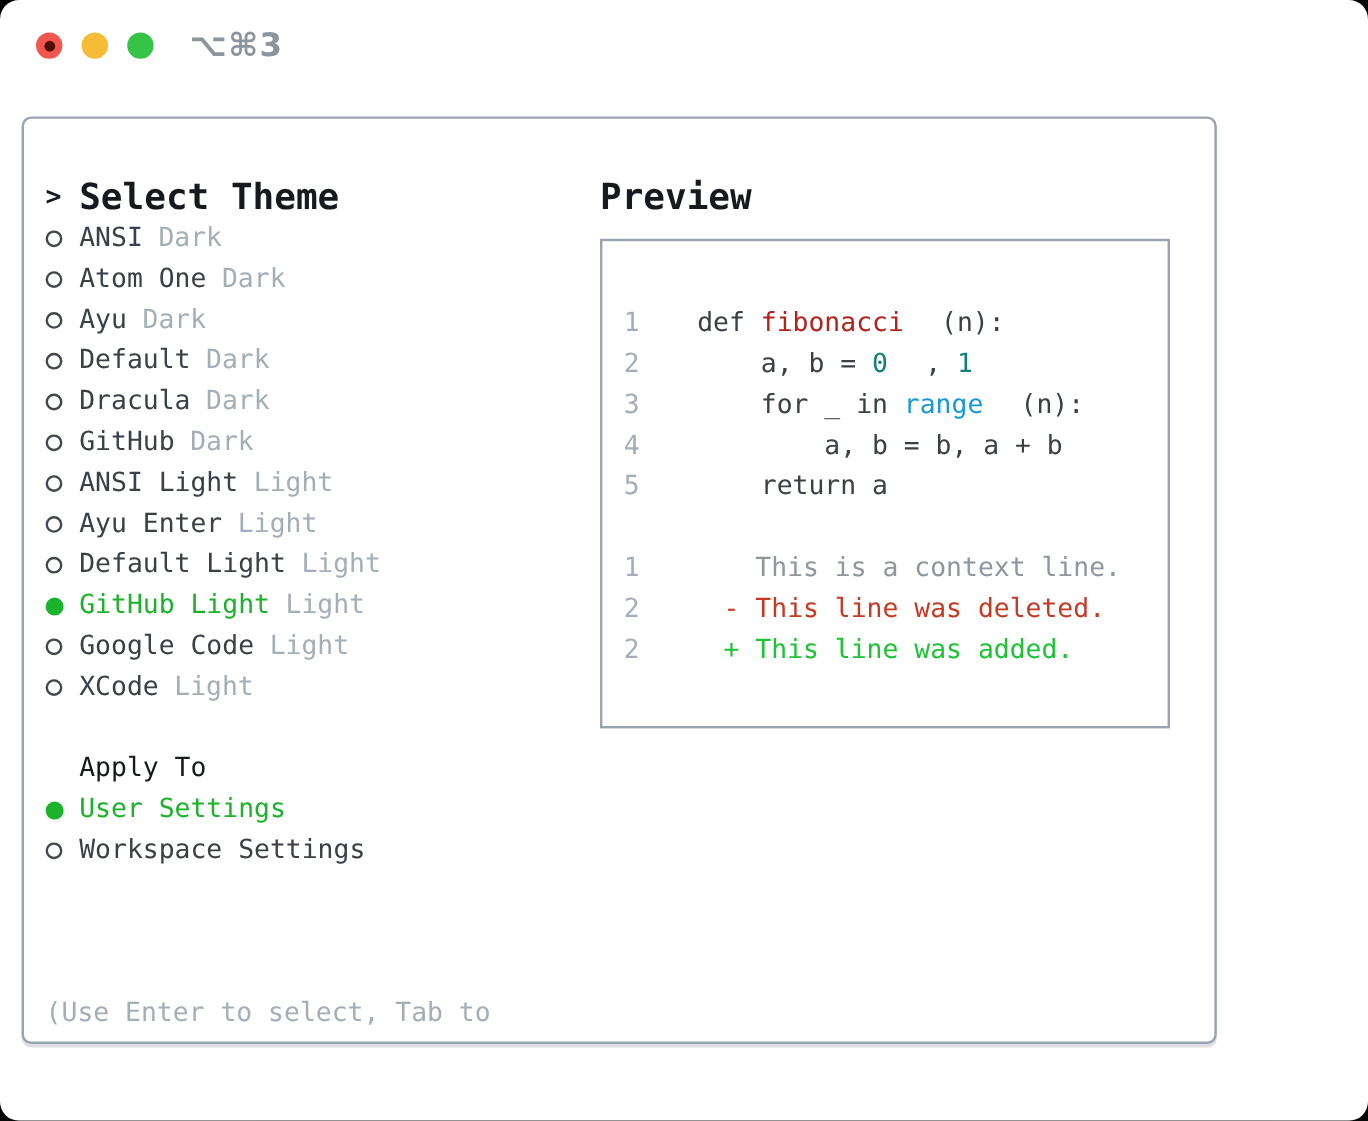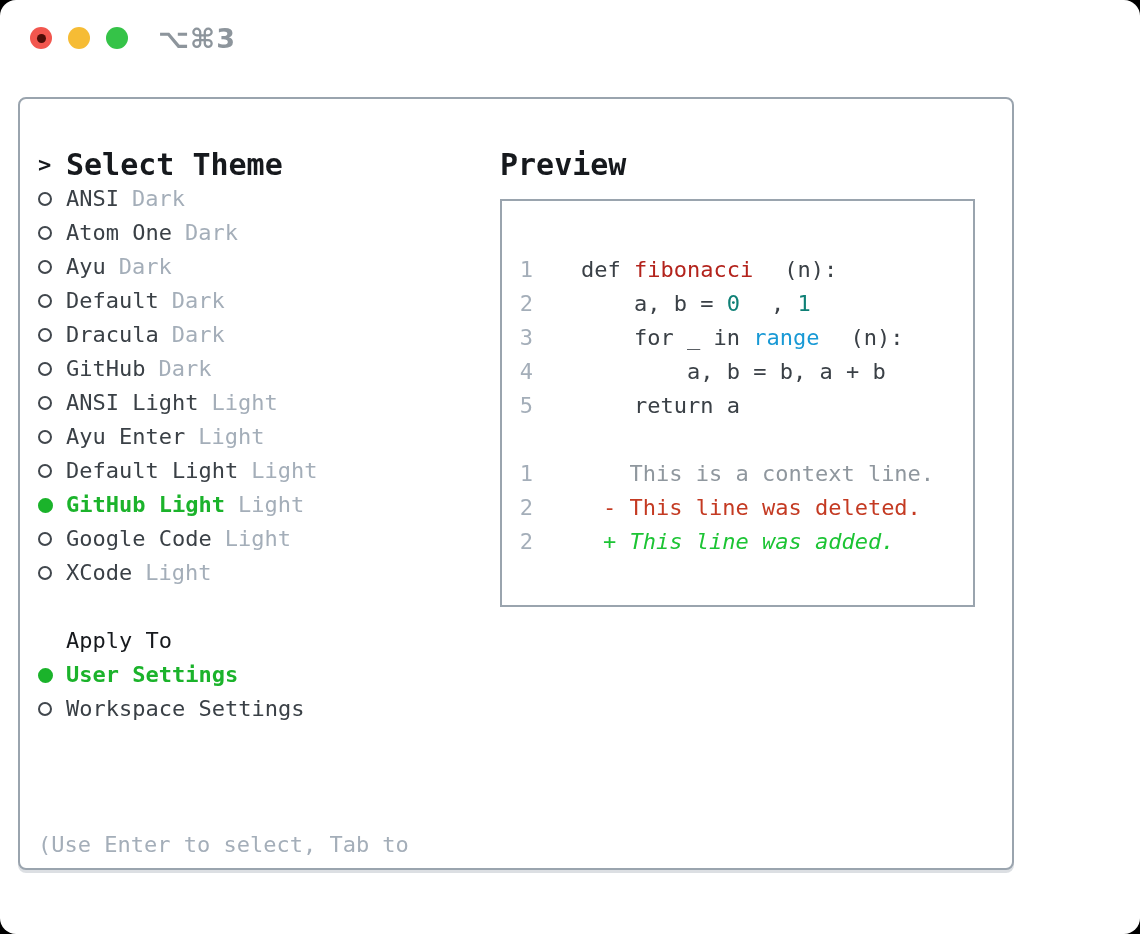--- a/index.html
+++ b/index.html
@@ -27,37 +27,37 @@
     padding:49px 0 0 18px;box-shadow:0 3px 0 rgba(154,164,174,.35);background:#fff;}
   .left-col{width:444px;flex:none;}
   .right-col{flex:1;padding-left:18px;}
   .row{height:34px;line-height:34px;display:flex;align-items:center;font-size:22px;color:var(--ink);white-space:pre;}
   .marker{width:28px;flex:none;display:flex;align-items:center;}
   .prompt{color:var(--heading-black);font-weight:bold;font-size:22px;}
   .h1{font-weight:bold;color:var(--heading-black);font-size:30px;}
   .h2{color:var(--heading-black);font-size:22px;}
   .radio{width:14px;height:14px;border:2px solid #41474d;border-radius:50%;box-sizing:border-box;}
   .radio.sel{width:15px;height:15px;background:var(--accent-green);border-color:var(--accent-green);}
-  .tname.sel{color:var(--accent-green);font-weight:bold;}
+  .tname.sel{color:var(--accent-green);}
   .variant{color:var(--muted-gray);margin-left:13px;}
   .spacer{height:34px;}
   .help{font-size:22px;line-height:34px;color:var(--muted-gray);white-space:pre;}
   
   .codebox{margin-top:17px;width:475px;box-sizing:border-box;border:2px solid var(--border-gray);
     padding:52px 8px 46px 17px;background:#fff;}
   .cline{height:34px;line-height:34px;display:flex;font-size:22px;}
   .ln{width:14px;flex:none;text-align:right;color:var(--muted-gray);margin-right:17px;white-space:pre;}
   .ctext{white-space:pre;color:var(--ink);}
   .seg-code{color:var(--ink);margin-left:31px;}
   .seg-func{color:var(--function-red);}
   .seg-num{color:var(--number-teal);}
   .seg-builtin{color:var(--builtin-blue);}
   .seg-context{color:var(--context-gray);margin-top:28px;}
   .seg-deleted{color:var(--deleted-red);}
-  .seg-added{color:var(--added-green);font-style:italic;}
+  .seg-added{color:var(--added-green);}
 </style>
 </head>
 <body>
 
 <div class="window">
 
   <div class="titlebar">
     <span class="tl red">
       <span class="tl-inner"></span>
     </span>

